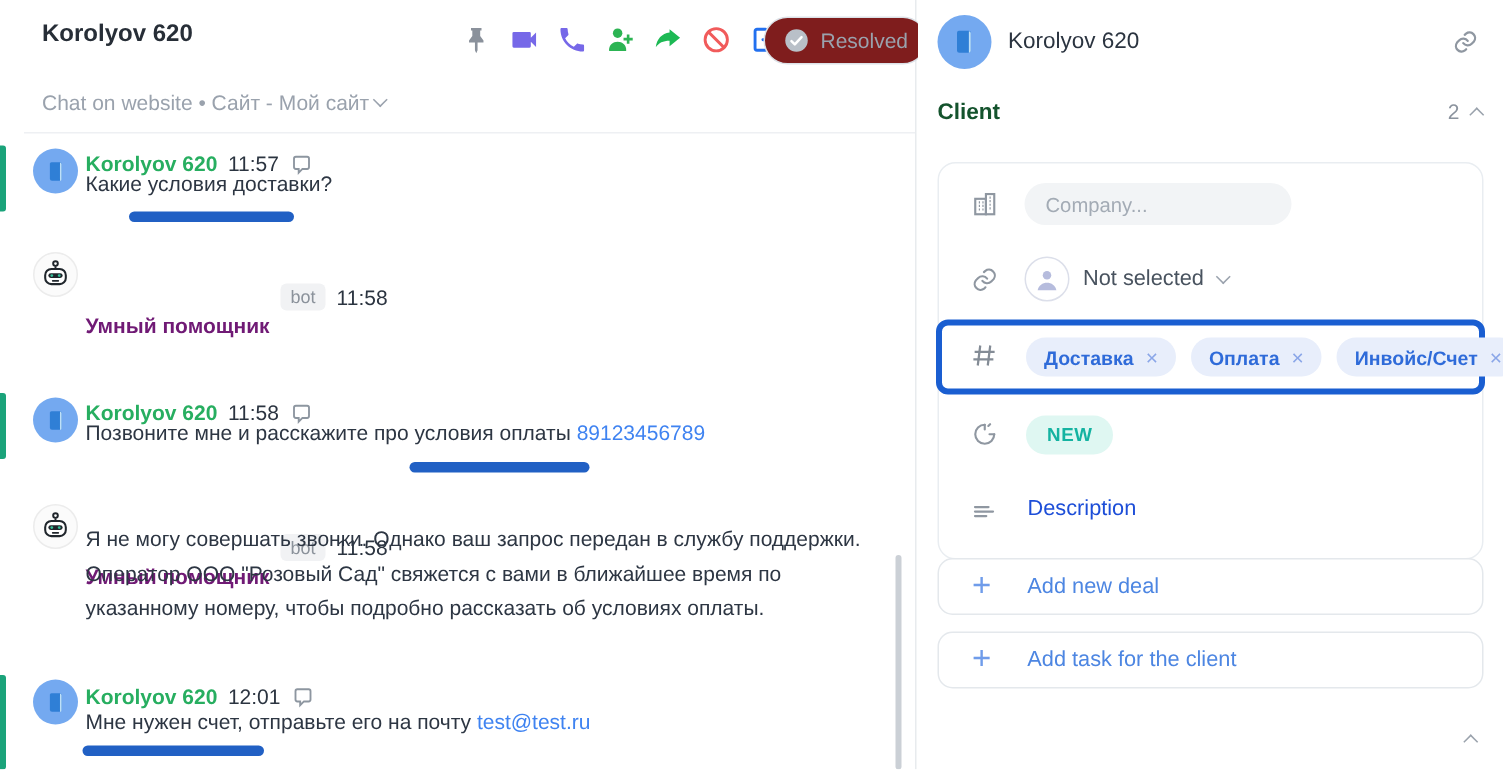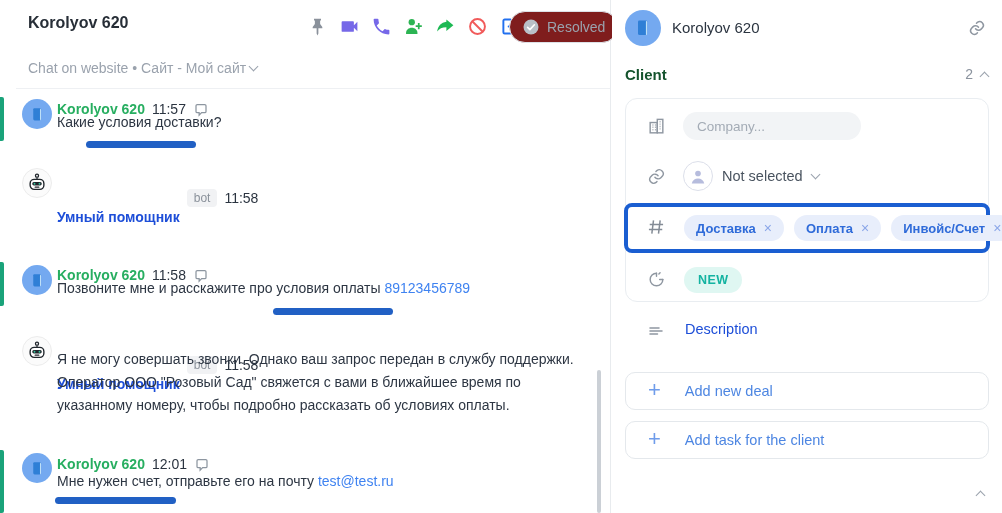--- a/index.html
+++ b/index.html
@@ -21,39 +21,39 @@
   .hdr-divider { position:absolute; left:16px; right:0; top:88px; height:1px; background:#eef0f3; }
 
   .msg { position:absolute; left:0; right:14px; }
   .unread-bar { position:absolute; left:0; top:0; width:4px; background:#1aa37a; border-radius:0 2px 2px 0; }
   .avatar { position:absolute; left:22px; width:30px; height:30px; border-radius:50%; overflow:hidden; display:flex; align-items:center; justify-content:center; }
   .client-avatar { background:#74a9f0; }
   .bot-avatar { background:#fbfbfb; border:1px solid #ececec; }
   .mhead { position:absolute; left:57px; display:flex; align-items:center; gap:7px; white-space:nowrap; }
   .mname { font-size:14px; font-weight:bold; }
   .mname.green { color:#27ae60; }
-  .mname.dark { color:#1d4ed8;margin-top:39px; }
+  .mname.dark { color:#701a75;margin-top:39px; }
   .bot-badge { background:#f1f2f4; color:#8b929b; font-size:12px; padding:2px 7px; border-radius:4px; }
   .mtime { font-size:14px; color:#2b3440; }
   .comment-ic svg { width:16px; height:15px; display:block; margin-top:1px; }
   .mtext { position:absolute; left:57px; font-size:14px; color:#2d3643; line-height:23px; }
   .mtext a { color:#3f83f1; text-decoration:none; }
   .hl-bar { position:absolute; height:7px; border-radius:4px; background:#2160c4; }
 
   .chat-scrollbar { position:absolute; left:597px; top:370px; width:4px; height:143px; background:#cbd0d6; border-radius:2px; }
 
   
   .sidebar { position:absolute; left:612px; top:0; width:390px; height:513px; background:#fff; }
   .sb-avatar { position:absolute; left:13px; top:10px; width:36px; height:36px; border-radius:50%; background:#74a9f0; display:flex; align-items:center; justify-content:center; }
   .sb-name { position:absolute; left:60px; top:19px; font-size:15px; color:#2b3440; font-weight:500; }
   .sb-link-ic { position:absolute; right:16px; top:19px; cursor:pointer; }
   .sb-section-label { position:absolute; left:13px; top:66px; font-size:15px; font-weight:700; color:#14532d; }
   .sb-section-count { position:absolute; right:14px; top:66px; display:flex; align-items:center; gap:8px; color:#8b939e; font-size:14px; cursor:pointer; }
 
-  .client-card { position:absolute; left:13px; top:98px; width:364px; height:204px; background:#fff; border:1px solid #e9edf1; border-radius:12px; }
+  .client-card { position:absolute; left:13px; top:108px; width:364px; height:265px; background:#fff; border:1px solid #e9edf1; border-radius:12px; }
   .row-ic { position:absolute; left:20px; width:20px; height:20px; display:flex; align-items:center; justify-content:center; color:#8f97a1; }
   .company-input { position:absolute; left:57px; top:13px; width:178px; height:28px; border:none; outline:none; background:#f2f4f6; border-radius:15px; padding:0 14px; font-size:13.5px; color:#4a5460; font-family:"Liberation Sans", sans-serif; }
   .company-input::placeholder { color:#a3abb5; }
   .resp-avatar { position:absolute; left:57px; top:62px; width:30px; height:30px; border-radius:50%; border:1px solid #dcdfea; background:#fff; display:flex; align-items:center; justify-content:center; overflow:hidden; }
   .resp-label { position:absolute; left:96px; top:69px; font-size:14.5px; color:#49535f; display:flex; align-items:center; gap:9px; cursor:pointer; }
   .tags-highlight { position:absolute; left:-2px; right:-2px; top:104px; height:50px; border:4px solid #1a5ed1; border-radius:8px; }
   .tags-wrap { position:absolute; left:58px; top:116px; display:flex; gap:10px; }
   .tag { display:flex; align-items:center; gap:8px; background:#e8eefb; color:#2f6bd9; font-size:13px; font-weight:bold; padding:5px 12px; border-radius:15px; cursor:pointer; white-space:nowrap; }
   .tag .x { color:#8aa6e8; font-weight:normal; font-size:14px; cursor:pointer; }
   .status-badge { position:absolute; left:58px; top:168px; background:#dff7f2; color:#14b3a1; font-size:12.5px; font-weight:bold; letter-spacing:.4px; padding:6px 14px; border-radius:15px; }

